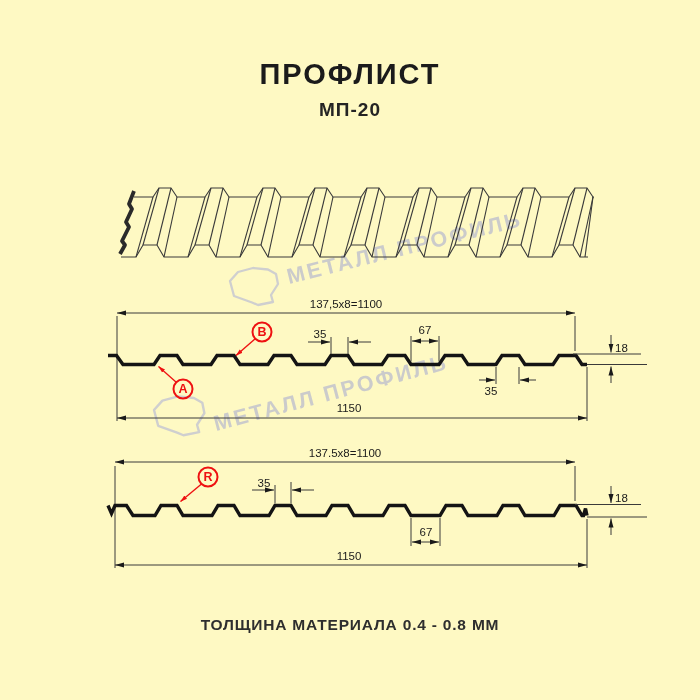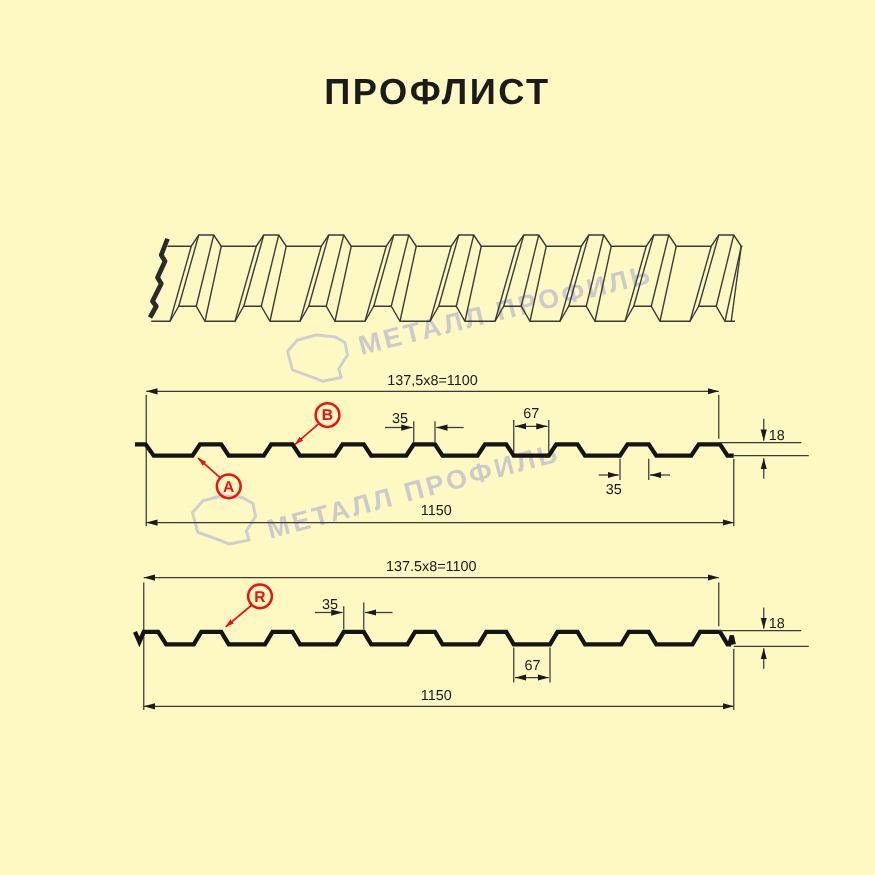--- a/index.html
+++ b/index.html
@@ -20,20 +20,21 @@
   .redtxt{fill:#ee1111;font-size:12.5px;font-weight:700;text-anchor:middle;}
   .wmtext{fill:#cbcbcb;font-size:21.5px;font-weight:700;letter-spacing:2.5px;}
   .wmlogo{stroke:#cfcfcf;stroke-width:2.3;fill:none;stroke-linejoin:round;}
 </style>
 </head>
 <body>
 
 <div class="page">
 
   <div class="title">ПРОФЛИСТ</div>
+  <div class="subtitle">МП-20</div>
 
   <svg width="700" height="700" viewBox="0 0 700 700">
     <defs>
       <marker id="mEnd" markerUnits="userSpaceOnUse" markerWidth="10" markerHeight="7" refX="9" refY="3" orient="auto">
         <path d="M0,0.5 L9,3 L0,5.5 Z" fill="#1a1a1a"></path>
       </marker>
       <marker id="mStart" markerUnits="userSpaceOnUse" markerWidth="10" markerHeight="7" refX="9" refY="3" orient="auto-start-reverse">
         <path d="M0,0.5 L9,3 L0,5.5 Z" fill="#1a1a1a"></path>
       </marker>
       <marker id="mRed" markerUnits="userSpaceOnUse" markerWidth="8" markerHeight="6" refX="6.8" refY="2.75" orient="auto">
@@ -168,13 +169,14 @@
       <line class="dim" x1="611" y1="486" x2="611" y2="503" marker-end="url(#mEnd)"></line>
       <line class="dim" x1="611" y1="535" x2="611" y2="518.5" marker-end="url(#mEnd)"></line>
       <text x="615" y="502">18</text>
 
       <line class="dim" x1="587" y1="519" x2="587" y2="568"></line>
       <line class="dim" x1="115" y1="565" x2="587" y2="565" marker-start="url(#mStart)" marker-end="url(#mEnd)"></line>
       <text x="349" y="560" text-anchor="middle">1150</text>
     </g>
   </svg>
 
+  <div class="footer">ТОЛЩИНА МАТЕРИАЛА 0.4 - 0.8 ММ</div>
 </div>
 
 </body></html>

